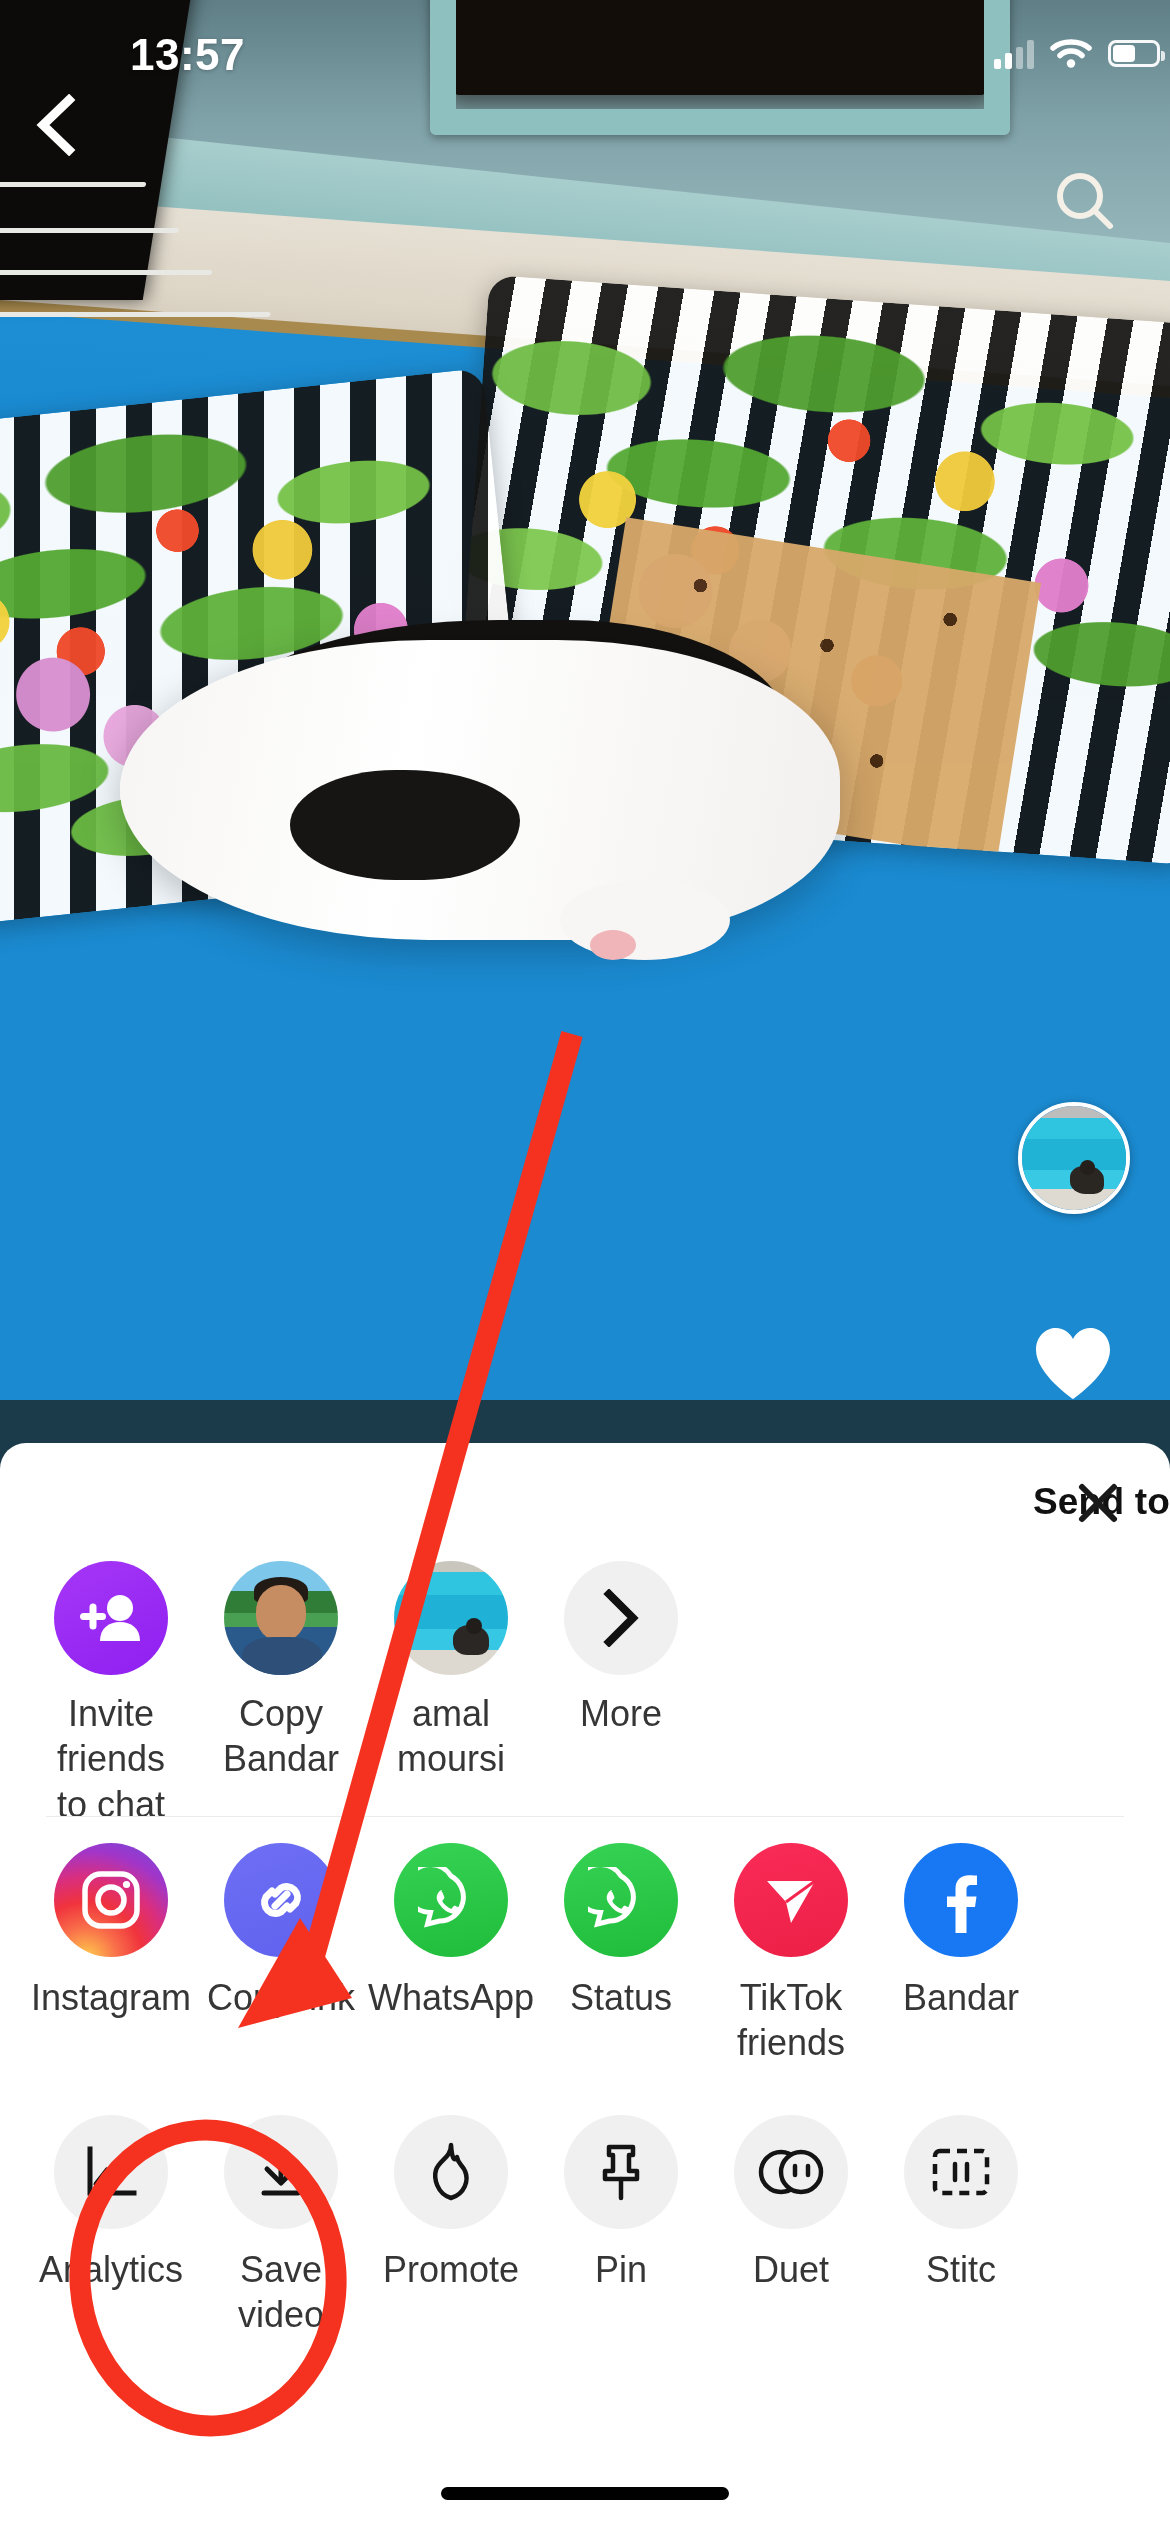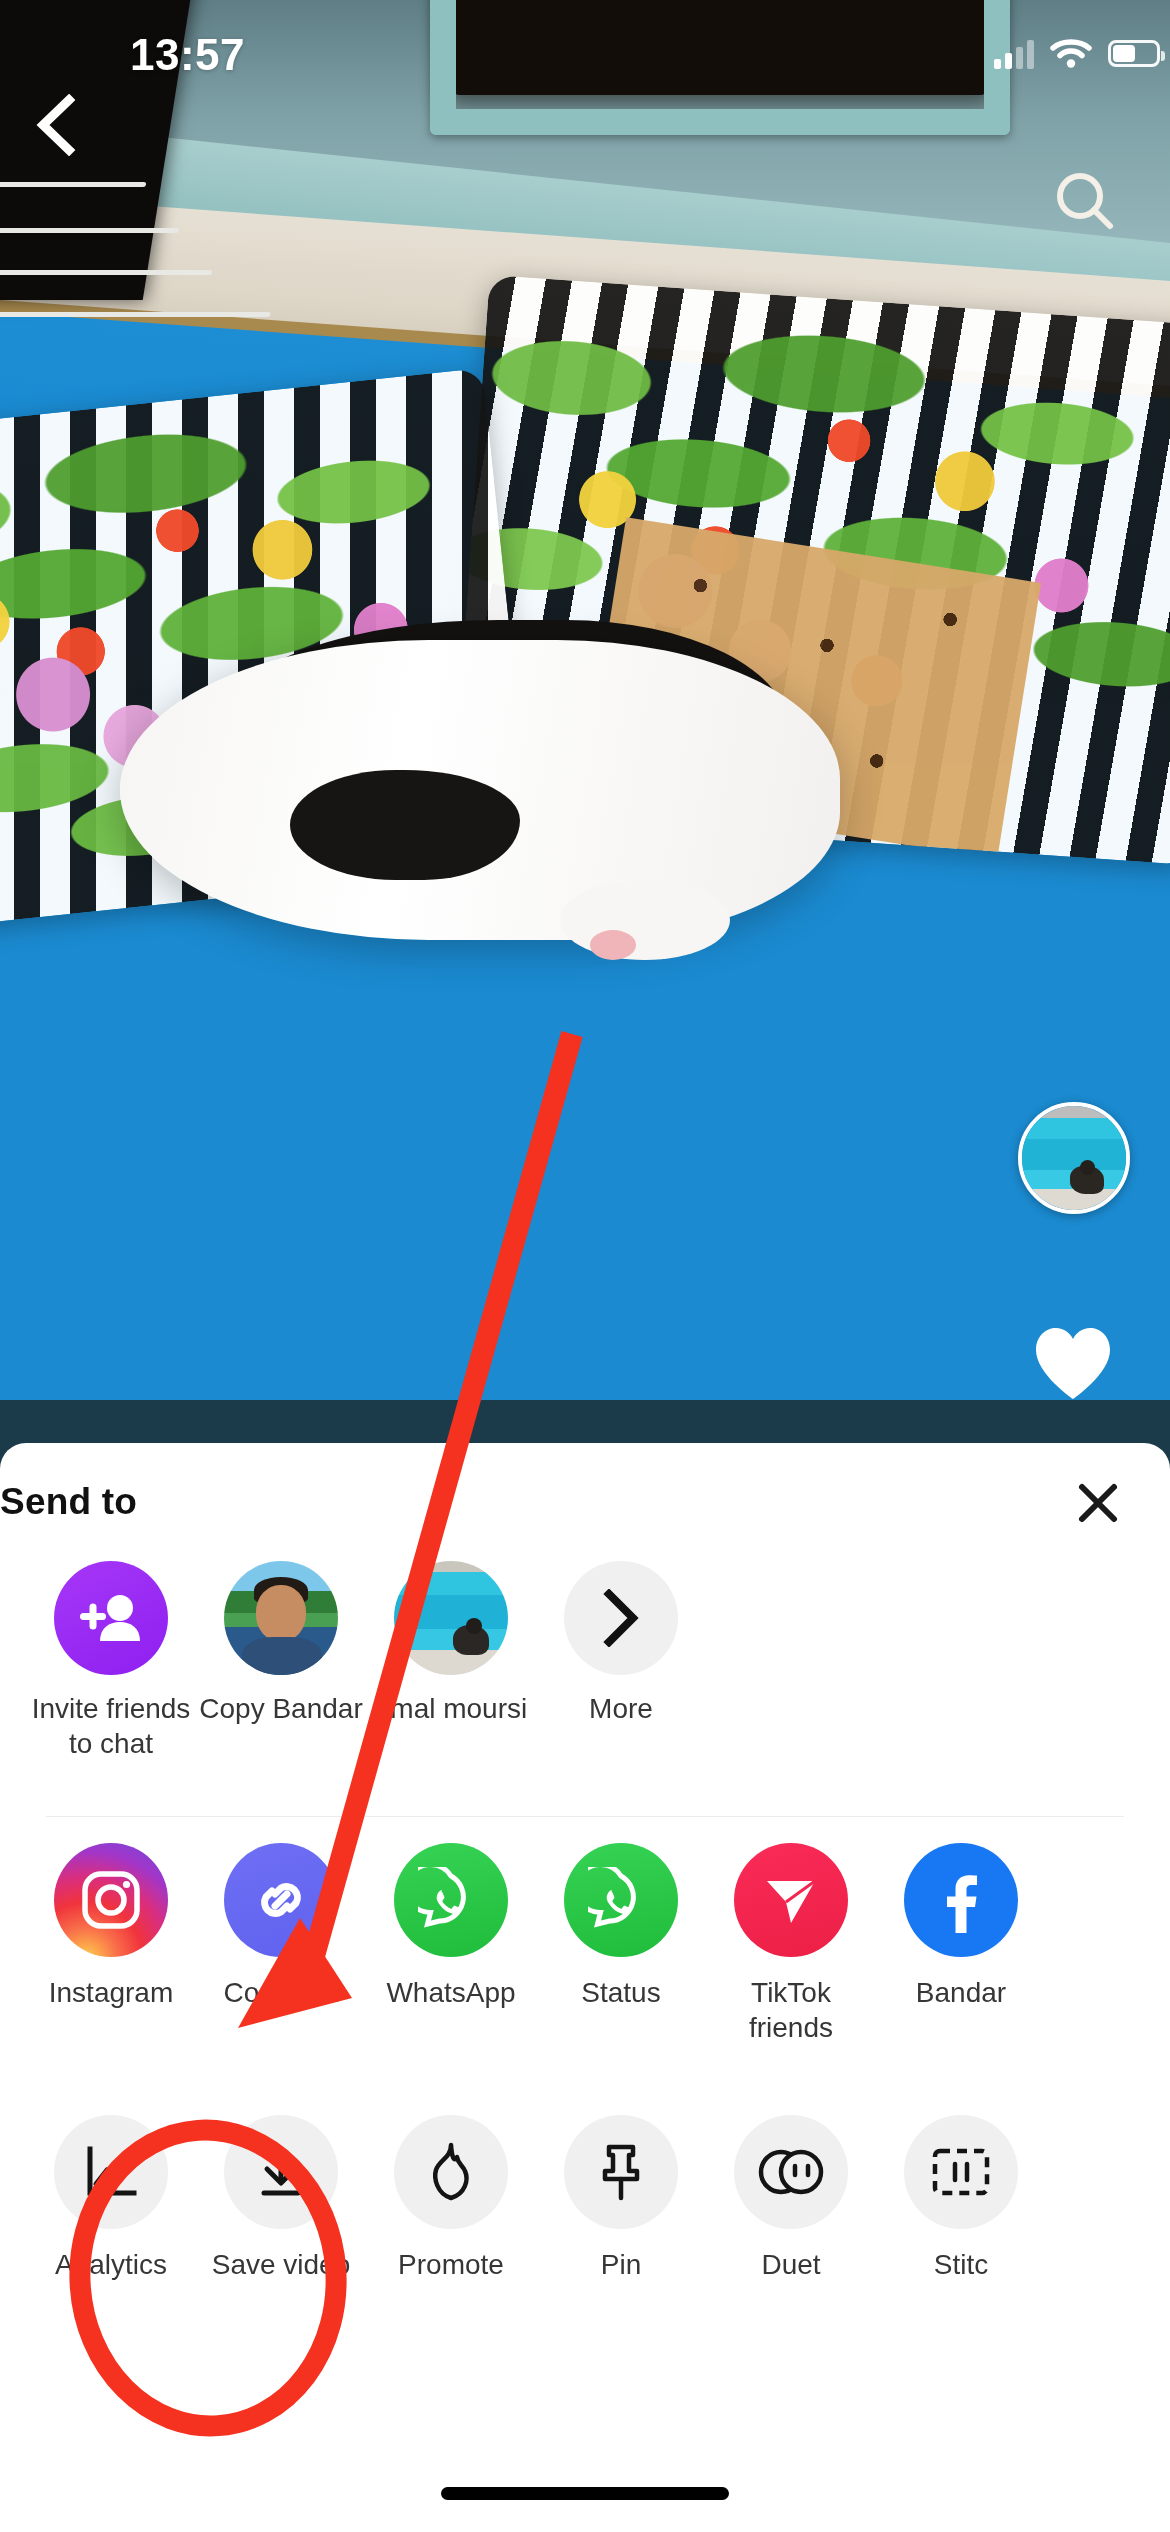--- a/index.html
+++ b/index.html
@@ -174,21 +174,21 @@
 
   
   #share-sheet {
     position:absolute; left:0; top:1443px; width:1170px; height:1089px;
     background:#ffffff;
     border-radius:26px 26px 0 0;
     overflow:hidden;
   }
   #sheet-header {
     position:relative; height:118px;
-    display:flex; align-items:center; justify-content:flex-start;
+    display:flex; align-items:center; justify-content:flex-end;
   }
   #sheet-title {
     font-size:37px; font-weight:700; color:#111; letter-spacing:.2px;
   }
   #close-btn {
     position:absolute; right:36px; top:24px;
     width:72px; height:72px; display:flex; align-items:center; justify-content:center;
     cursor:pointer;
   }
 
@@ -211,21 +211,21 @@
     display:flex; flex-direction:column; align-items:center;
     cursor:pointer;
   }
   .cell-icon {
     width:114px; height:114px; border-radius:50%;
     display:flex; align-items:center; justify-content:center;
     overflow:hidden; position:relative; flex:0 0 auto;
   }
   .cell-label {
     margin-top:16px;
-    font-size:28px; color:#363636; line-height:1.26;
+    font-size:36px; color:#363636; line-height:1.26;
     text-align:center; width:178px;
     white-space:pre-line;
   }
   #row-apps .cell-label, #row-actions .cell-label { margin-top:18px; }
 
   .gray-circle { background:#f0f0f1; }
 
   
   .invite-circle { background:#9b2ff5; background:linear-gradient(150deg,#a637f7 0%,#8e1ff0 100%); }
   .ava-mike { position:absolute; inset:0;

